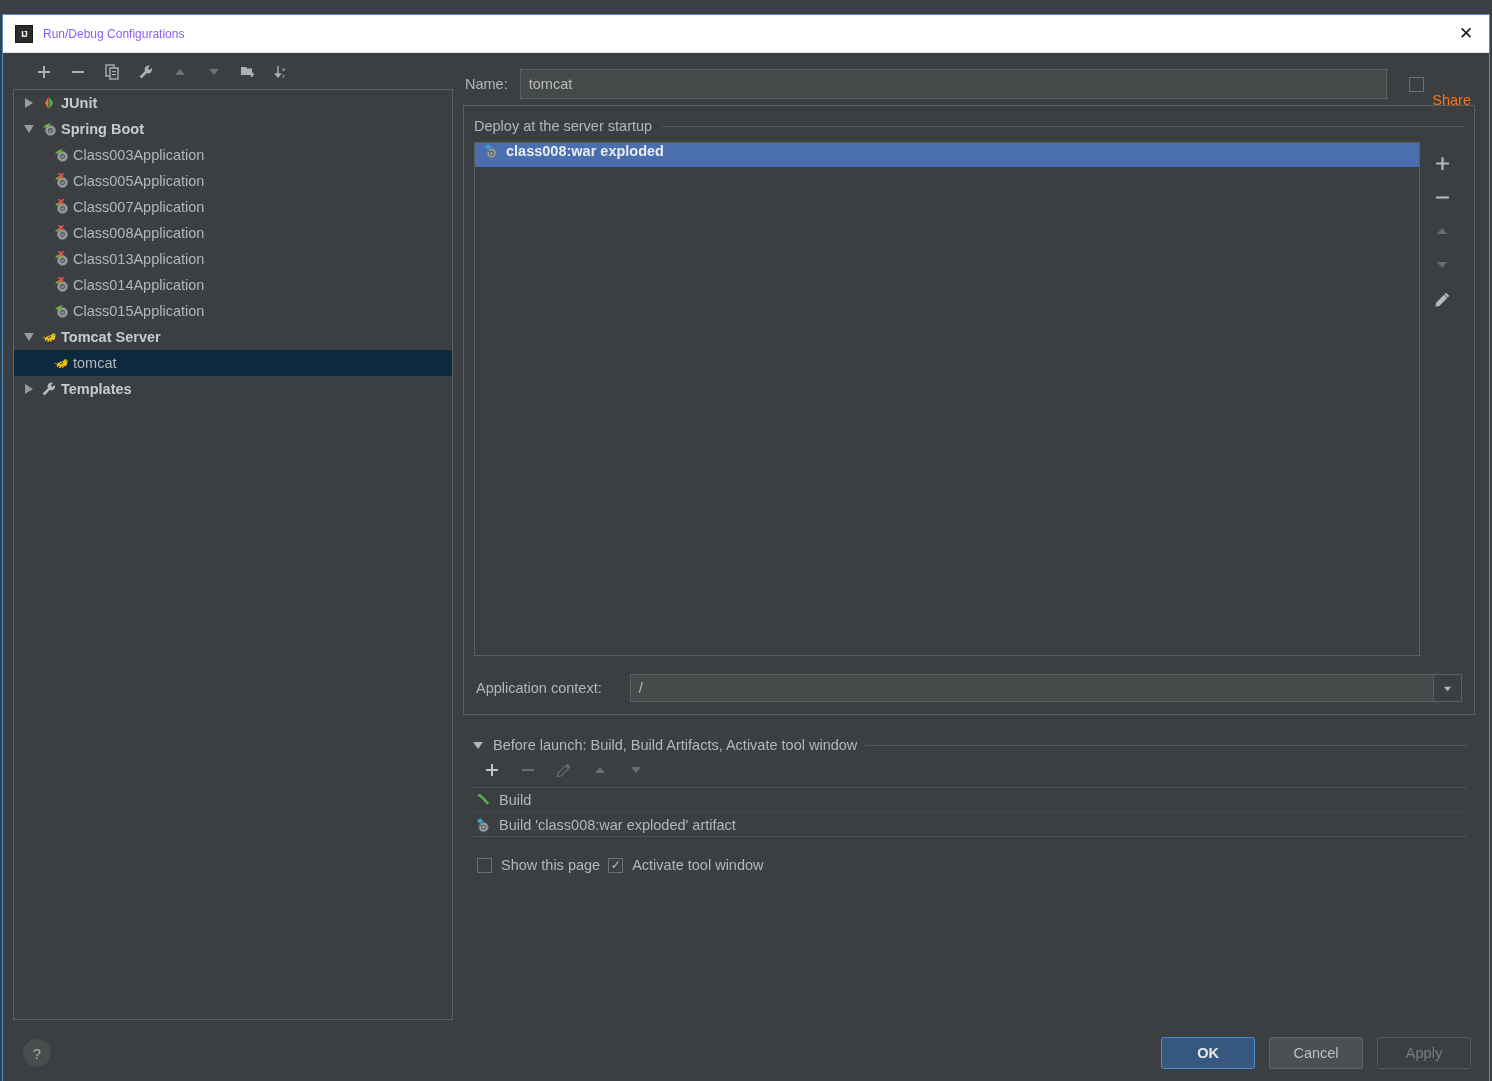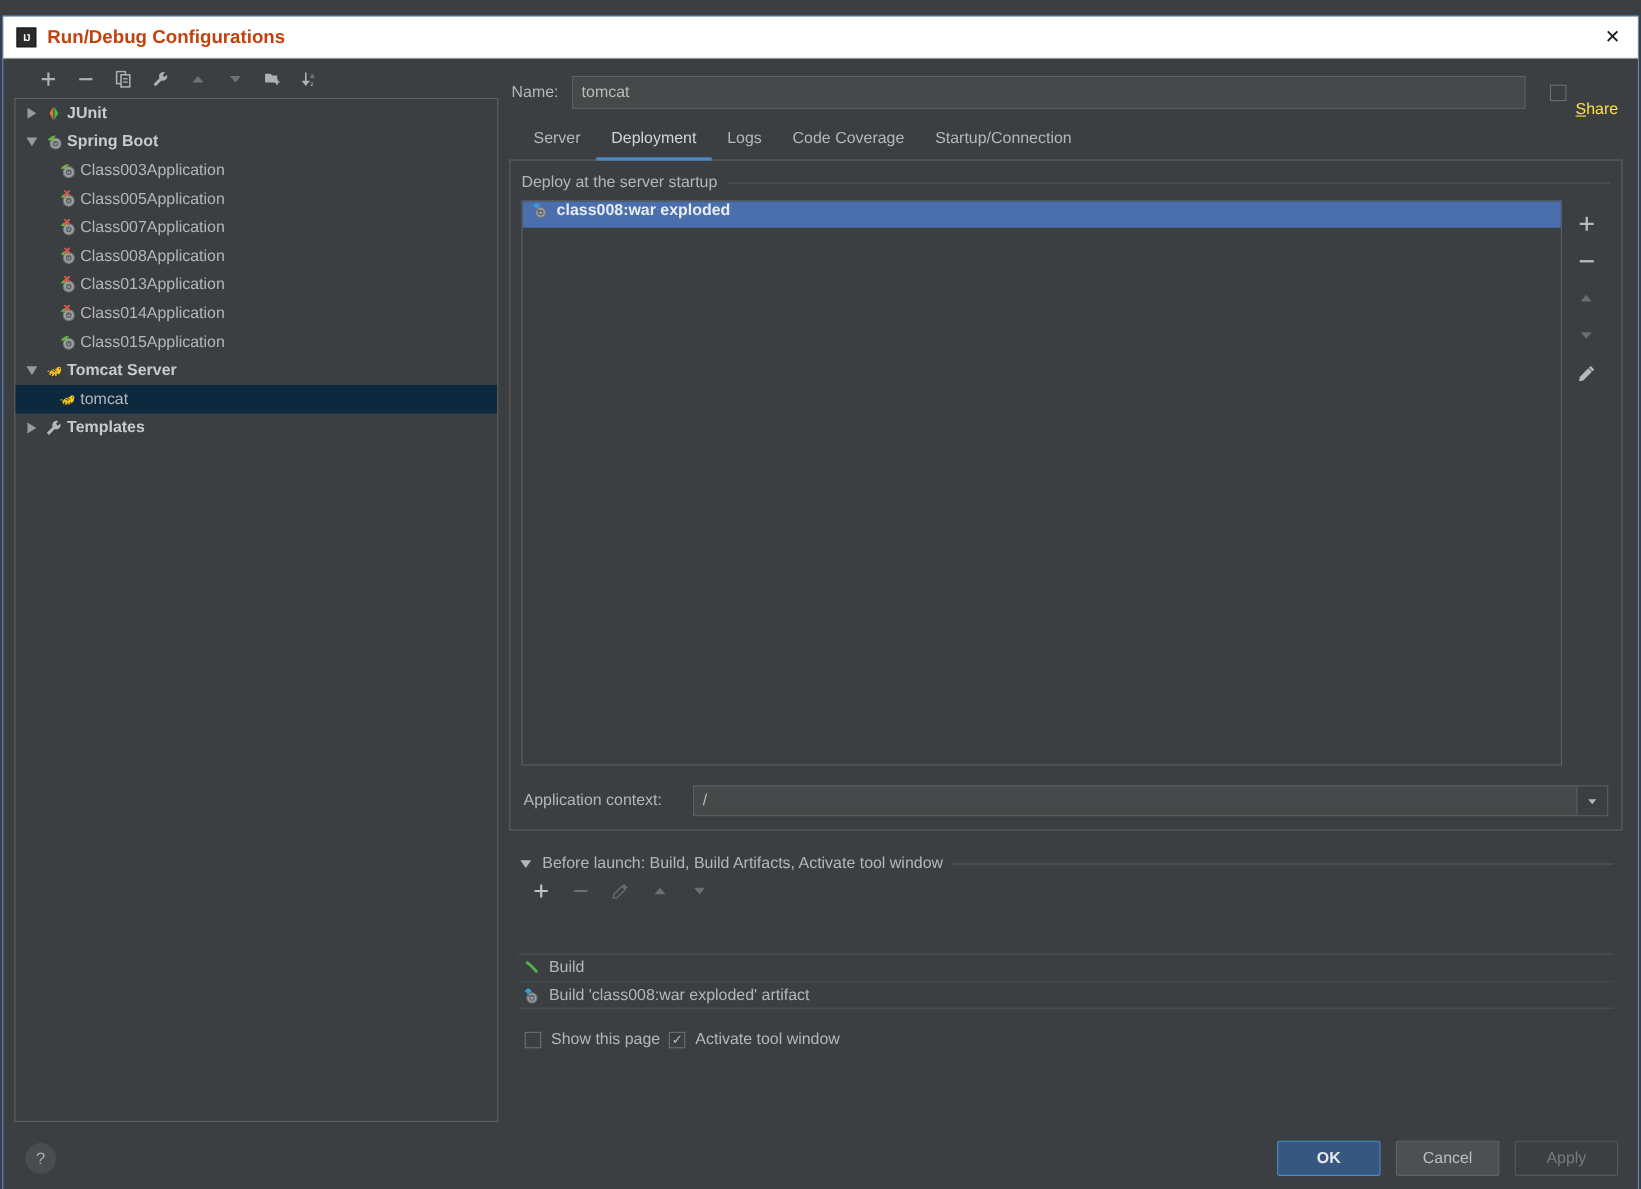--- a/index.html
+++ b/index.html
@@ -46,21 +46,21 @@
     flex: 0 0 38px;
     border-bottom: 1px solid #e2e2e2;
   }
   #title-icon {
     width: 18px; height: 18px; margin-left: 12px; margin-right: 10px;
     background: #2b2b2b; border: 1px solid #1b1b1b;
     color: #fff; font-size: 9px; font-weight: bold;
     display: flex; align-items: center; justify-content: center;
     font-family: "Liberation Sans", sans-serif; letter-spacing: -1px;
   }
-  #title-text { color: #c2410c; font-size: 17px; flex: 1; font-weight: bold; }
+  #title-text { color: #8b5cf6; font-size: 12px; flex: 1; }
   #close-btn {
     width: 46px; height: 37px;
     display: flex; align-items: center; justify-content: center;
     color: #1a1a1a; font-size: 17px; cursor: pointer;
   }
 
   #dialog-body { flex: 1; display: flex; flex-direction: column; position: relative; }
 
   #content-row { display: flex; flex: 1; min-height: 0; }
 
@@ -108,21 +108,21 @@
     flex: 1; height: 30px; background: #45494a; border: 1px solid #5e6060;
     color: #bbbbbb; font-size: 14.5px; padding: 0 8px;
     font-family: "Liberation Sans", sans-serif; outline: none;
   }
   #share-box { display: flex; align-items: center; gap: 8px; margin-left: 22px; margin-right: 4px; cursor: pointer; }
   .cb {
     width: 15px; height: 15px; border: 1px solid #6b6f70; background: #3c3f41;
     display: inline-flex; align-items: center; justify-content: center;
     color: #bbbbbb; font-size: 12px; line-height: 1;
   }
-  #share-label { color: #fde047; font-size: 14.5px; margin-top: 32px; }
+  #share-label { color: #f97316; font-size: 14.5px; margin-top: 32px; }
   #share-label u { text-decoration: underline; }
 
   #tabs { display: flex; align-items: flex-end; height: 40px; padding-left: 8px; gap: 0; }
   .tab {
     padding: 0 14px; height: 38px; display: flex; align-items: center;
     color: #b4b7b8; font-size: 14.5px; cursor: pointer;
     border-bottom: 3px solid transparent; position: relative; top: 1px;
   }
   .tab.active { color: #d2d5d6; border-bottom-color: #4a88c7; }
 
@@ -159,21 +159,21 @@
     background: #3c3f41; border-left: 1px solid #5e6060; cursor: pointer;
   }
 
   
   #before-launch { margin-top: 22px; padding-left: 8px; padding-right: 8px; }
   #bl-header { display: flex; align-items: center; gap: 8px; }
   #bl-tw { width: 14px; display: flex; align-items: center; justify-content: center; cursor: pointer; }
   #bl-tw i { display: block; width: 0; height: 0; border-style: solid; border-width: 7px 5px 0 5px; border-color: #b4b7b8 transparent transparent transparent; }
   #bl-toolbar { display: flex; align-items: center; height: 34px; padding-left: 4px; gap: 2px; }
   .bl-btn { width: 34px; height: 28px; display: flex; align-items: center; justify-content: center; cursor: pointer; }
-  #bl-list { border-top: 1px solid #4e5152; border-bottom: 1px solid #4e5152; margin-top: 40px; }
+  #bl-list { border-top: 1px solid #4e5152; border-bottom: 1px solid #4e5152; }
   .bl-row {
     height: 24px; display: flex; align-items: center; gap: 8px;
     color: #b4b7b8; font-size: 14.5px; padding-left: 4px; cursor: pointer;
   }
   .bl-row + .bl-row { border-top: 1px solid #474a4b; }
   #bl-checks { display: flex; align-items: flex-end; gap: 8px; height: 36px; padding-left: 6px; }
   .chk-group { display: flex; align-items: center; gap: 9px; cursor: pointer; }
   .chk-label { color: #b4b7b8; font-size: 14.5px; }
 
   
@@ -455,27 +455,20 @@
 
         <div id="name-row">
           <span id="name-label">Name:</span>
           <input id="name-input" type="text" value="tomcat" style="">
           <div id="share-box">
             <span class="cb"></span>
             <span id="share-label"><u>S</u><span>hare</span></span>
           </div>
         </div>
 
-        <div id="tabs">
-          <div class="tab">Server</div>
-          <div class="tab active">Deployment</div>
-          <div class="tab">Logs</div>
-          <div class="tab">Code Coverage</div>
-          <div class="tab">Startup/Connection</div>
-        </div>
 
         <div id="tab-panel">
           <div class="legend-row">
             <span class="legend-text">Deploy at the server startup</span>
             <span class="legend-line"></span>
           </div>
 
           <div id="deploy-area">
             <div id="deploy-list">
               <div class="deploy-row selected">

